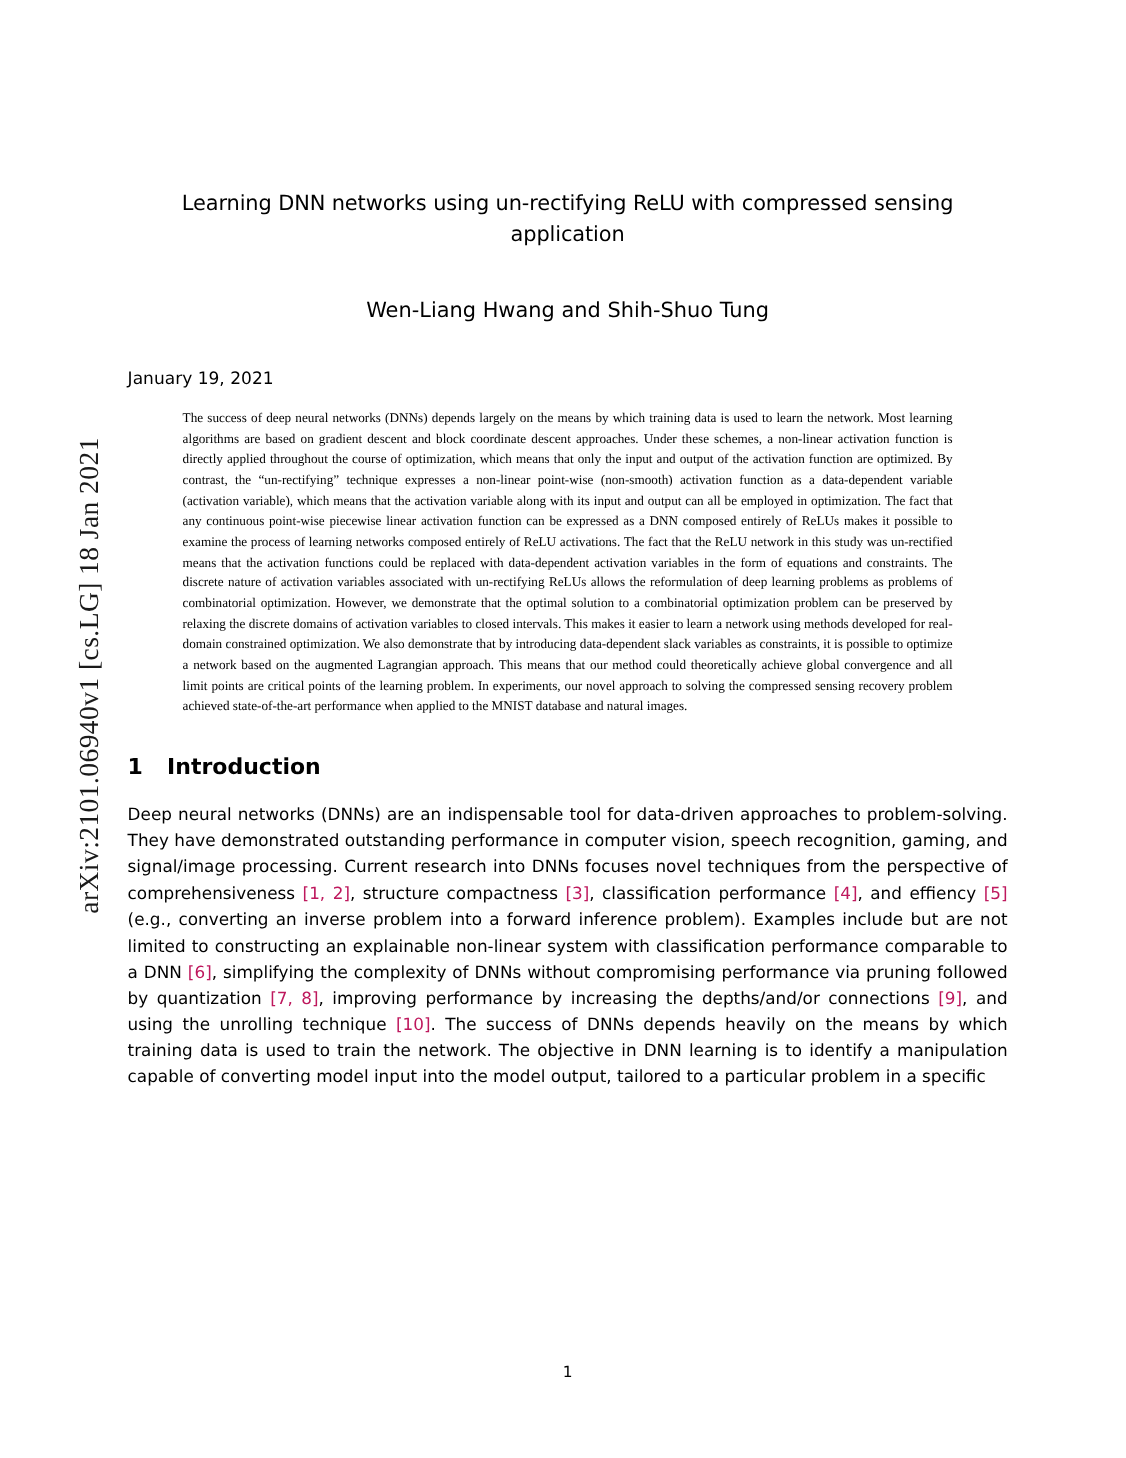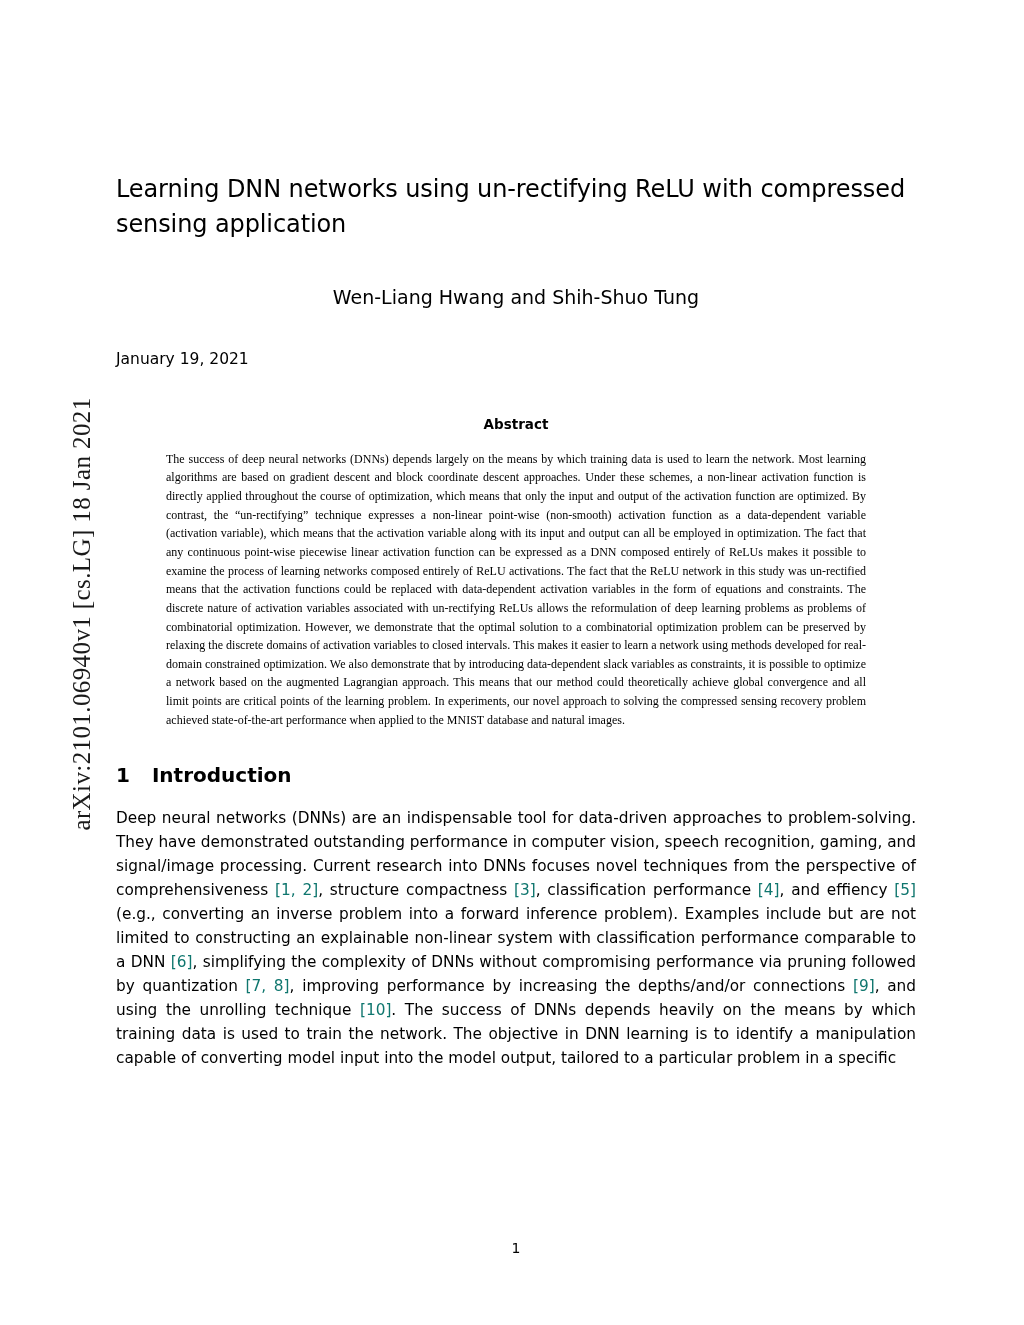--- a/index.html
+++ b/index.html
@@ -37,24 +37,24 @@
     position: absolute;
     left: 116px;
     top: 0;
     width: 800px;
     height: 1325px;
   }
 
   .title {
     margin: 0;
     padding-top: 172px;
-    font-size: 24px;
+    font-size: 19px;
     line-height: 1.45;
     font-weight: 400;
-    text-align: left;
+    text-align: center;
     letter-spacing: -0.1px;
   }
 
   .authors {
     margin: 0;
     padding-top: 44px;
     font-size: 19px;
     text-align: center;
   }
 
@@ -99,21 +99,21 @@
   .body-par {
     margin: 0;
     padding-top: 20px;
     font-size: 15.3px;
     line-height: 1.565;
     text-align: justify;
     text-justify: inter-word;
   }
 
   .cite {
-    color: #0f766e;
+    color: #be185d;
   }
 
   .folio {
     position: absolute;
     left: 0;
     right: 0;
     top: 1240px;
     text-align: center;
     font-size: 14px;
   }
@@ -124,21 +124,20 @@
 <div class="arxiv-stamp">arXiv:2101.06940v1  [cs.LG]  18 Jan 2021</div>
 
 <div class="page">
 
   <h1 class="title">Learning DNN networks using un-rectifying ReLU with compressed sensing application</h1>
 
   <p class="authors">Wen-Liang Hwang and Shih-Shuo Tung</p>
 
   <p class="date">January 19, 2021</p>
 
-  <p class="abstract-head">Abstract</p>
 
   <p class="abstract-body">The success of deep neural networks (DNNs) depends largely on the means by which training data is used to learn the network. Most learning algorithms are based on gradient descent and block coordinate descent approaches. Under these schemes, a non-linear activation function is directly applied throughout the course of optimization, which means that only the input and output of the activation function are optimized. By contrast, the “un-rectifying” technique expresses a non-linear point-wise (non-smooth) activation function as a data-dependent variable (activation variable), which means that the activation variable along with its input and output can all be employed in optimization. The fact that any continuous point-wise piecewise linear activation function can be expressed as a DNN composed entirely of ReLUs makes it possible to examine the process of learning networks composed entirely of ReLU activations. The fact that the ReLU network in this study was un-rectified means that the activation functions could be replaced with data-dependent activation variables in the form of equations and constraints. The discrete nature of activation variables associated with un-rectifying ReLUs allows the reformulation of deep learning problems as problems of combinatorial optimization. However, we demonstrate that the optimal solution to a combinatorial optimization problem can be preserved by relaxing the discrete domains of activation variables to closed intervals. This makes it easier to learn a network using methods developed for real-domain constrained optimization. We also demonstrate that by introducing data-dependent slack variables as constraints, it is possible to optimize a network based on the augmented Lagrangian approach. This means that our method could theoretically achieve global convergence and all limit points are critical points of the learning problem. In experiments, our novel approach to solving the compressed sensing recovery problem achieved state-of-the-art performance when applied to the MNIST database and natural images.</p>
 
   <h2 class="section-head">
     <span class="section-num">1</span>
     <span class="section-title">Introduction</span>
   </h2>
 
   <p class="body-par" id="intro-par"><span>Deep neural networks (DNNs) are an indispensable tool for data-driven approaches to problem-solving. They have demonstrated outstanding performance in computer vision, speech recognition, gaming, and signal/image processing. Current research into DNNs focuses novel techniques from the perspective of comprehensiveness </span><span class="cite">[1, 2]</span><span>, structure compactness </span><span class="cite">[3]</span><span>, classification performance </span><span class="cite">[4]</span><span>, and effiency </span><span class="cite">[5]</span><span> (e.g., converting an inverse problem into a forward inference problem). Examples include but are not limited to constructing an explainable non-linear system with classification performance comparable to a DNN </span><span class="cite">[6]</span><span>, simplifying the complexity of DNNs without compromising performance via pruning followed by quantization </span><span class="cite">[7, 8]</span><span>, improving performance by increasing the depths/and/or connections </span><span class="cite">[9]</span><span>, and using the unrolling technique </span><span class="cite">[10]</span><span>. The success of DNNs depends heavily on the means by which training data is used to train the network. The objective in DNN learning is to identify a manipulation capable of converting model input into the model output, tailored to a particular problem in a specific</span></p>
 

